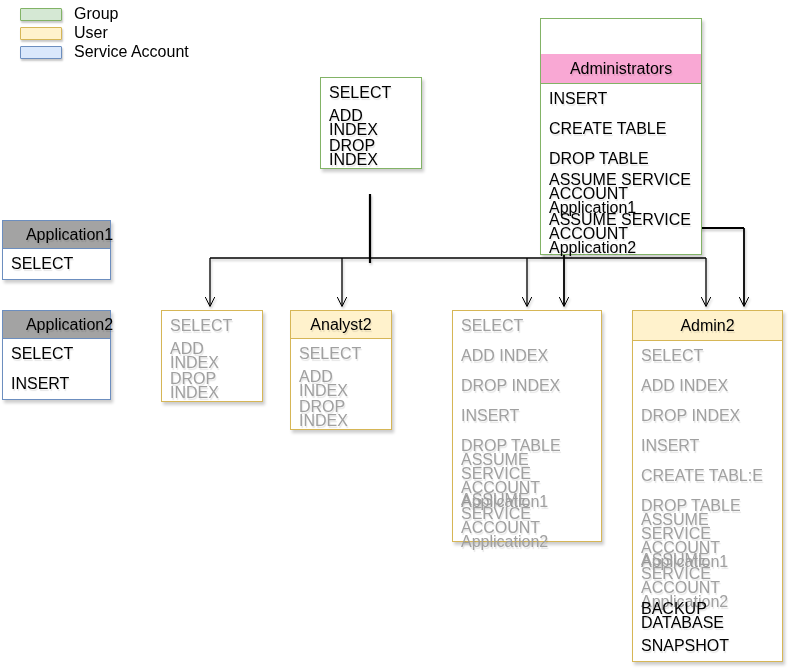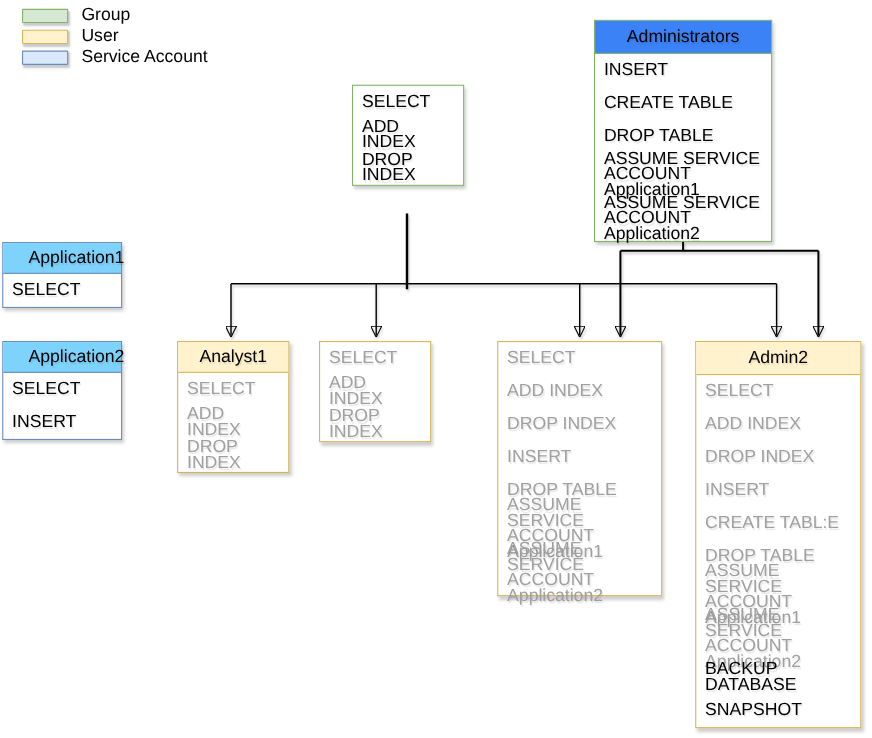--- a/index.html
+++ b/index.html
@@ -55,23 +55,23 @@
 
   .node-header {
     display: flex;
     align-items: center;
     justify-content: center;
     height: 27px;
     border-bottom: 1px solid;
     text-shadow: 1px 2px 1px rgba(0,0,0,0.10);
   }
   .node-header.tall { height: 29px; }
-  .group   > .node-header { background: #3b82f6; border-color: #82b366; }
+  .group   > .node-header { background: #f9a8d4; border-color: #82b366; margin-top: 35px; }
   .user    > .node-header { background: #fff2cc; border-color: #d6b656; }
-  .service > .node-header { background: #7dd3fc; border-color: #6c8ebf; padding-left: 26px; }
+  .service > .node-header { background: #a3a3a3; border-color: #6c8ebf; padding-left: 26px; }
 
   .row {
     display: flex;
     align-items: center;
     height: 30px;
     padding-left: 8px;
     padding-right: 10px;
     line-height: 14px;
     text-shadow: 1px 2px 1px rgba(0,0,0,0.10);
   }
@@ -138,27 +138,27 @@
     <div class="row">SELECT</div>
   </div>
 
   <div class="node service" style="left:2px;top:310px;width:107px;">
     <div class="node-header">Application2</div>
     <div class="row">SELECT</div>
     <div class="row">INSERT</div>
   </div>
 
   <div class="node user" style="left:161px;top:310px;width:100px;">
-    <div class="node-header">Analyst1</div>
     <div class="row muted">SELECT</div>
     <div class="row muted">ADD INDEX</div>
     <div class="row muted">DROP INDEX</div>
   </div>
 
   <div class="node user" style="left:290px;top:310px;width:100px;">
+    <div class="node-header">Analyst2</div>
     <div class="row muted">SELECT</div>
     <div class="row muted">ADD INDEX</div>
     <div class="row muted">DROP INDEX</div>
   </div>
 
   <div class="node user" style="left:452px;top:310px;width:148px;">
     <div class="row muted">SELECT</div>
     <div class="row muted">ADD INDEX</div>
     <div class="row muted">DROP INDEX</div>
     <div class="row muted">INSERT</div>

